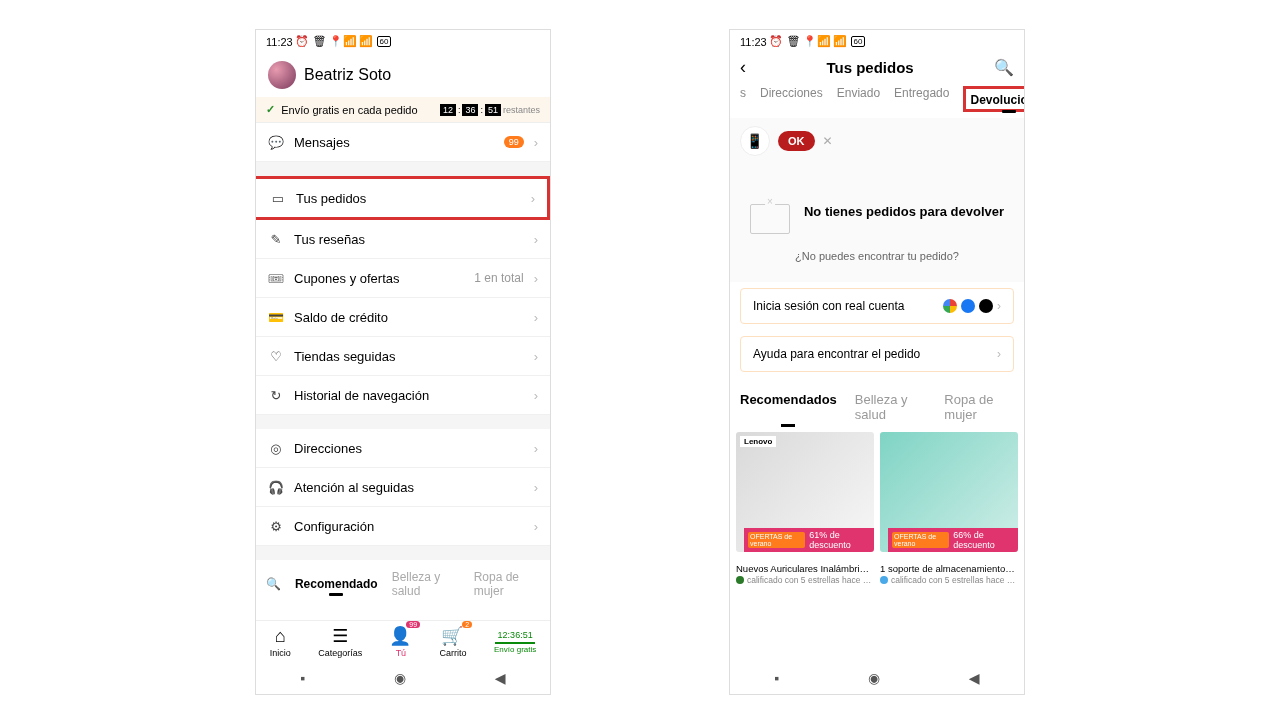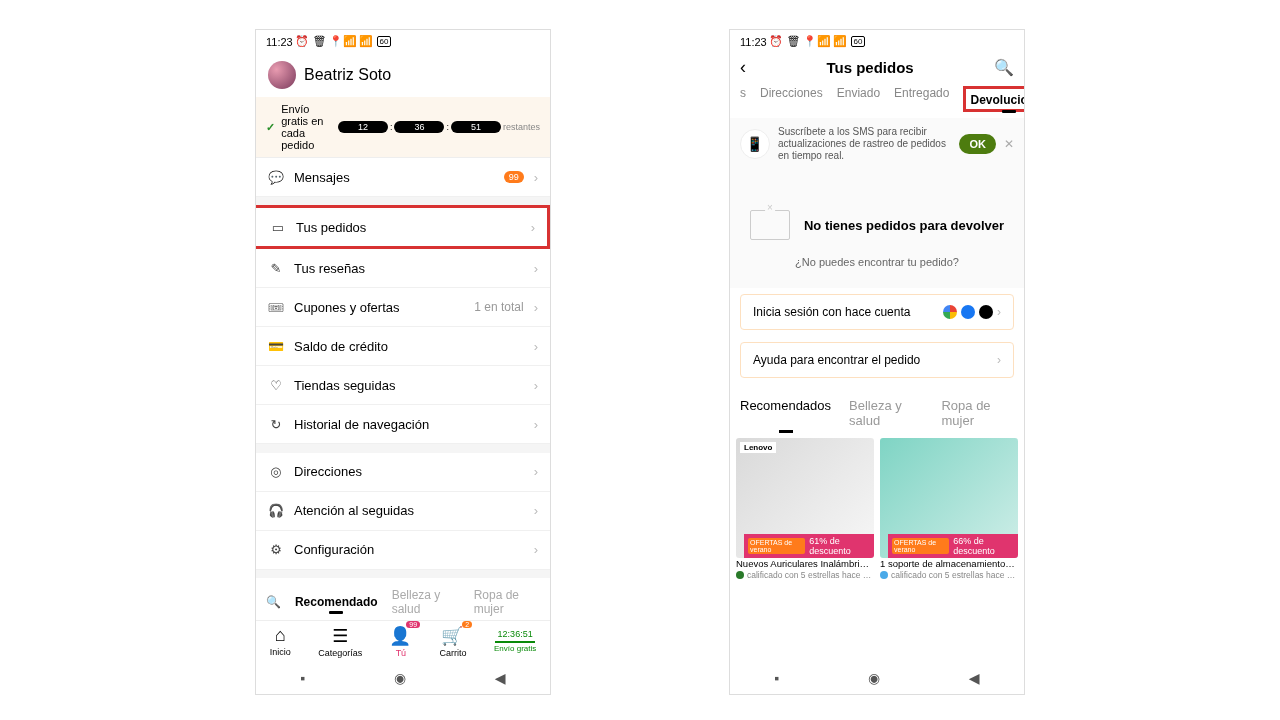--- a/index.html
+++ b/index.html
@@ -6,21 +6,21 @@
   .phone{width:294px;height:664px;box-shadow:0 0 0 1px #ddd;display:flex;flex-direction:column;background:#fff;position:relative;overflow:hidden}
   .statusbar{display:flex;justify-content:flex-start;align-items:center;padding:5px 10px;font-size:11px;color:#000}
   .statusbar .left{display:flex;gap:3px;align-items:center}
   .statusbar .right{display:flex;gap:3px;align-items:center}
   .profile-header{display:flex;align-items:center;gap:8px;padding:8px 12px}
   .avatar{width:28px;height:28px;border-radius:50%;background:radial-gradient(circle at 30% 30%,#e89bb0,#7a3a5c)}
   .profile-name{font-weight:400;font-size:16px}
   .banner{background:#fdf6ed;display:flex;align-items:center;padding:6px 10px;gap:6px;font-size:11px;border-bottom:1px solid #eee}
   .banner .check{color:#2a8f2a;font-weight:700}
   .banner .countdown{margin-left:auto;display:flex;align-items:center;gap:2px}
-  .countdown .box{background:#000;color:#fff;font-size:9px;padding:1px 20px;border-radius:6px}
+  .countdown .box{background:#000;color:#fff;font-size:9px;padding:1px 3px;border-radius:0}
   .countdown .rest{font-size:9px;color:#888}
   .menu-item{display:flex;align-items:center;gap:10px;padding:11px 12px;border-bottom:1px solid #f0f0f0;font-size:13px}
   .menu-item .icon{width:16px;height:16px;display:flex;align-items:center;justify-content:center;color:#444}
   .menu-item .label{flex:1}
   .menu-item .trail{color:#999;font-size:12px}
   .menu-item .chev{color:#bbb;font-size:13px}
   .highlight{border:3px solid #d83232;margin-left:-3px;margin-right:0;padding-left:14px}
   .gap{height:14px;background:#f5f5f5}
   .badge99{background:#ff7b1b;color:#fff;font-size:9px;border-radius:8px;padding:1px 5px}
   .rec-tabs{display:flex;gap:14px;align-items:center;padding:10px 10px 4px;font-size:12px}
@@ -41,42 +41,42 @@
   .header2{display:flex;align-items:center;justify-content:space-between;padding:4px 10px}
   .header2 .title{font-weight:700;font-size:15px}
   .tabs2{display:flex;gap:14px;padding:4px 10px 6px;font-size:12px;color:#888;overflow:hidden}
   .tabs2 .tab{white-space:nowrap}
   .tabs2 .active2{color:#000;font-weight:600;position:relative}
   .tabs2 .active2::after{content:"";position:absolute;bottom:-4px;left:50%;transform:translateX(-50%);width:14px;height:3px;background:#000;border-radius:1px}
   .highlight2{border:3px solid #d83232;padding:4px 4px 2px}
   .sms-banner{display:flex;align-items:center;gap:8px;padding:8px 10px;background:#fafafa}
   .sms-icon{width:28px;height:28px;border-radius:50%;background:#fff;display:flex;align-items:center;justify-content:center;border:1px solid #eee;font-size:14px}
   .sms-text{font-size:10px;color:#555;flex:1;line-height:1.2}
-  .ok-btn{background:#4d7c0f;color:#fff;font-size:11px;padding:4px 10px;border-radius:12px;font-weight:600}
+  .ok-btn{background:#b91c1c;color:#fff;font-size:11px;padding:4px 10px;border-radius:12px;font-weight:600}
   .close-x{color:#aaa;font-size:12px}
   .empty-state{display:flex;flex-direction:column;align-items:center;padding:40px 14px 20px;gap:16px;background:#fafafa}
-  .empty-row{display:flex;align-items:center;gap:14px}
+  .empty-row{display:flex;align-items:flex-start;gap:14px}
   .empty-box{width:38px;height:28px;border:1.5px solid #ccc;border-radius:2px;position:relative}
   .empty-box::before{content:"×";position:absolute;top:-9px;left:50%;transform:translateX(-50%);font-size:10px;color:#ccc;background:#fafafa;padding:0 2px}
   .empty-text{font-size:13px;font-weight:600}
   .empty-sub{font-size:11px;color:#666}
   .option-card{background:#fff;border:1px solid #fde0c0;border-radius:4px;padding:10px 12px;display:flex;align-items:center;font-size:12px;margin:6px 10px}
   .option-card .icons{margin-left:auto;display:flex;gap:4px;align-items:center}
   .gicon{width:14px;height:14px;border-radius:50%}
   .rec-tabs2{display:flex;gap:18px;padding:14px 10px 6px;font-size:13px}
-  .rec-tabs2 .active{font-weight:400;position:relative}
+  .rec-tabs2 .active{font-weight:700;position:relative}
   .rec-tabs2 .active::after{content:"";position:absolute;bottom:-5px;left:50%;transform:translateX(-50%);width:14px;height:3px;background:#000}
   .rec-tabs2 .inactive{color:#999}
   .products{display:flex;gap:6px;padding:4px 6px}
   .product{flex:1;display:flex;flex-direction:column;font-size:9.5px}
   .product .img{height:120px;background:linear-gradient(135deg,#e8e8e8,#fafafa);position:relative;border-radius:3px;overflow:hidden}
   .product .brand{position:absolute;top:4px;left:4px;background:#fff;font-size:8px;padding:1px 4px;font-weight:600}
   .discount-strip{position:absolute;bottom:0;left:8px;right:0;background:#e0346e;color:#fff;font-size:9px;padding:2px 4px;display:flex;align-items:center}
   .discount-strip .tag{background:#ff7b1b;font-size:7px;padding:1px 2px;margin-right:4px;border-radius:2px}
-  .product .title{margin-top:0;overflow:hidden;white-space:nowrap;text-overflow:ellipsis}
+  .product .title{margin-top:11px;overflow:hidden;white-space:nowrap;text-overflow:ellipsis}
   .product .meta{color:#888;font-size:8.5px;display:flex;align-items:center;gap:3px;margin-top:1px}
   .dot{width:8px;height:8px;border-radius:50%}
 </style>
 </head>
 <body>
 
 <div class="phone">
   <div class="statusbar">
     <div class="left">
         <span>11:23</span>
@@ -219,33 +219,32 @@
   </div>
   <div class="tabs2">
     <span class="tab">s</span>
     <span class="tab">Direcciones</span>
     <span class="tab">Enviado</span>
     <span class="tab">Entregado</span>
     <span class="highlight2 active2"><span>Devoluciones</span></span>
   </div>
   <div class="sms-banner">
     <div class="sms-icon">📱</div>
-    <div class="sms-text">Suscríbete a los SMS para recibir actualizaciones de rastreo de pedidos en tiempo real.</div>
     <div class="ok-btn">OK</div>
     <div class="close-x">✕</div>
   </div>
   <div class="empty-state">
     <div class="empty-row">
       <div class="empty-box"></div>
       <div class="empty-text">No tienes pedidos para devolver</div>
     </div>
     <div class="empty-sub">¿No puedes encontrar tu pedido?</div>
   </div>
   <div class="option-card">
-    <span>Inicia sesión con hace cuenta</span>
+    <span>Inicia sesión con real cuenta</span>
     <div class="icons">
       <span class="gicon" style="background:conic-gradient(#ea4335 0 25%,#fbbc05 0 50%,#34a853 0 75%,#4285f4 0)"></span>
       <span class="gicon" style="background:#1877f2"></span>
       <span class="gicon" style="background:#000"></span>
       <span class="chev" style="color:#bbb">›</span>
     </div>
   </div>
   <div class="option-card">
     <span>Ayuda para encontrar el pedido</span>
     <div class="icons">

